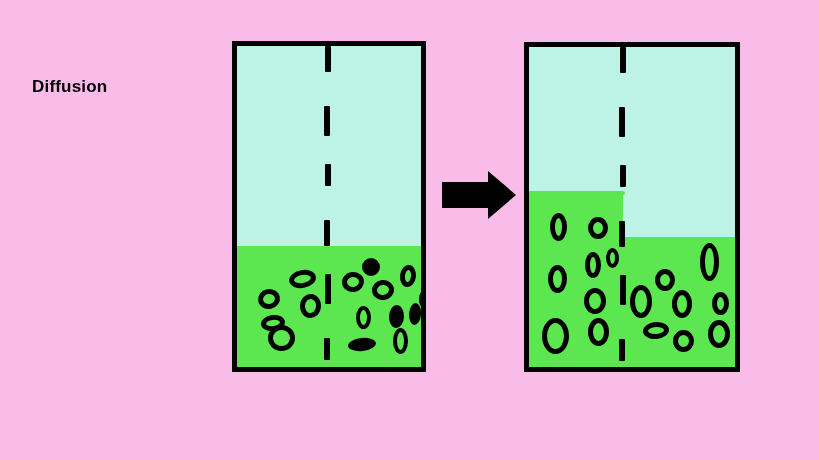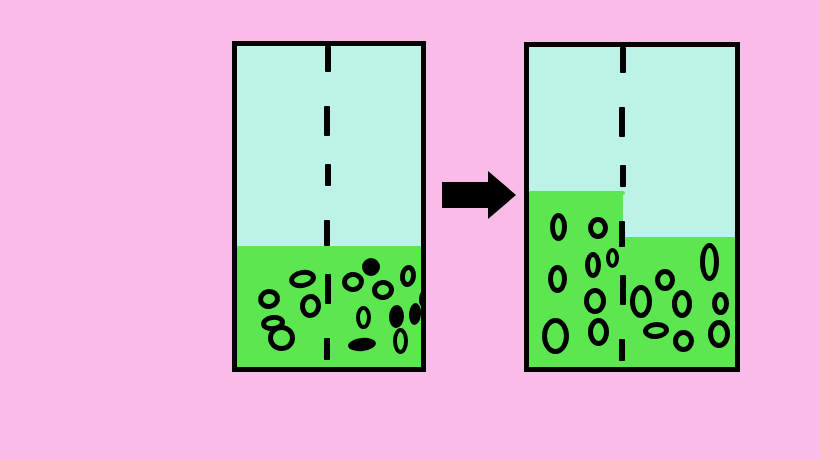--- a/index.html
+++ b/index.html
@@ -75,20 +75,21 @@
     height: 4px;
     background: #5ce750;
     border-radius: 2px;
   }
 </style>
 </head>
 <body>
 
 <div id="stage">
 
+  <div id="title-label">Diffusion</div>
 
   <div class="beaker" id="beaker-before" style="left: 232px; top: 41px; width: 194px; height: 331px;">
       <div class="liquid" style="left: 0px; top: 202px; width: 91px; height: 119px;"></div>
       <div class="beaker-lip" style="left: -2px; top: 200px; width: 95px;"></div>
       <div class="liquid" style="left: 88px; top: 202px; width: 96px; height: 119px;"></div>
       <div class="beaker-lip" style="left: 86px; top: 200px; width: 102px;"></div>
       <div class="divider" style="left: 88px; top: 0px; height: 321px;">
         <div class="dash" style="top: 0px; height: 26px; left: 0px;"></div>
         <div class="dash" style="top: 60px; height: 30px; left: -1px;"></div>
         <div class="dash" style="top: 118px; height: 22px; left: 0px;"></div>

